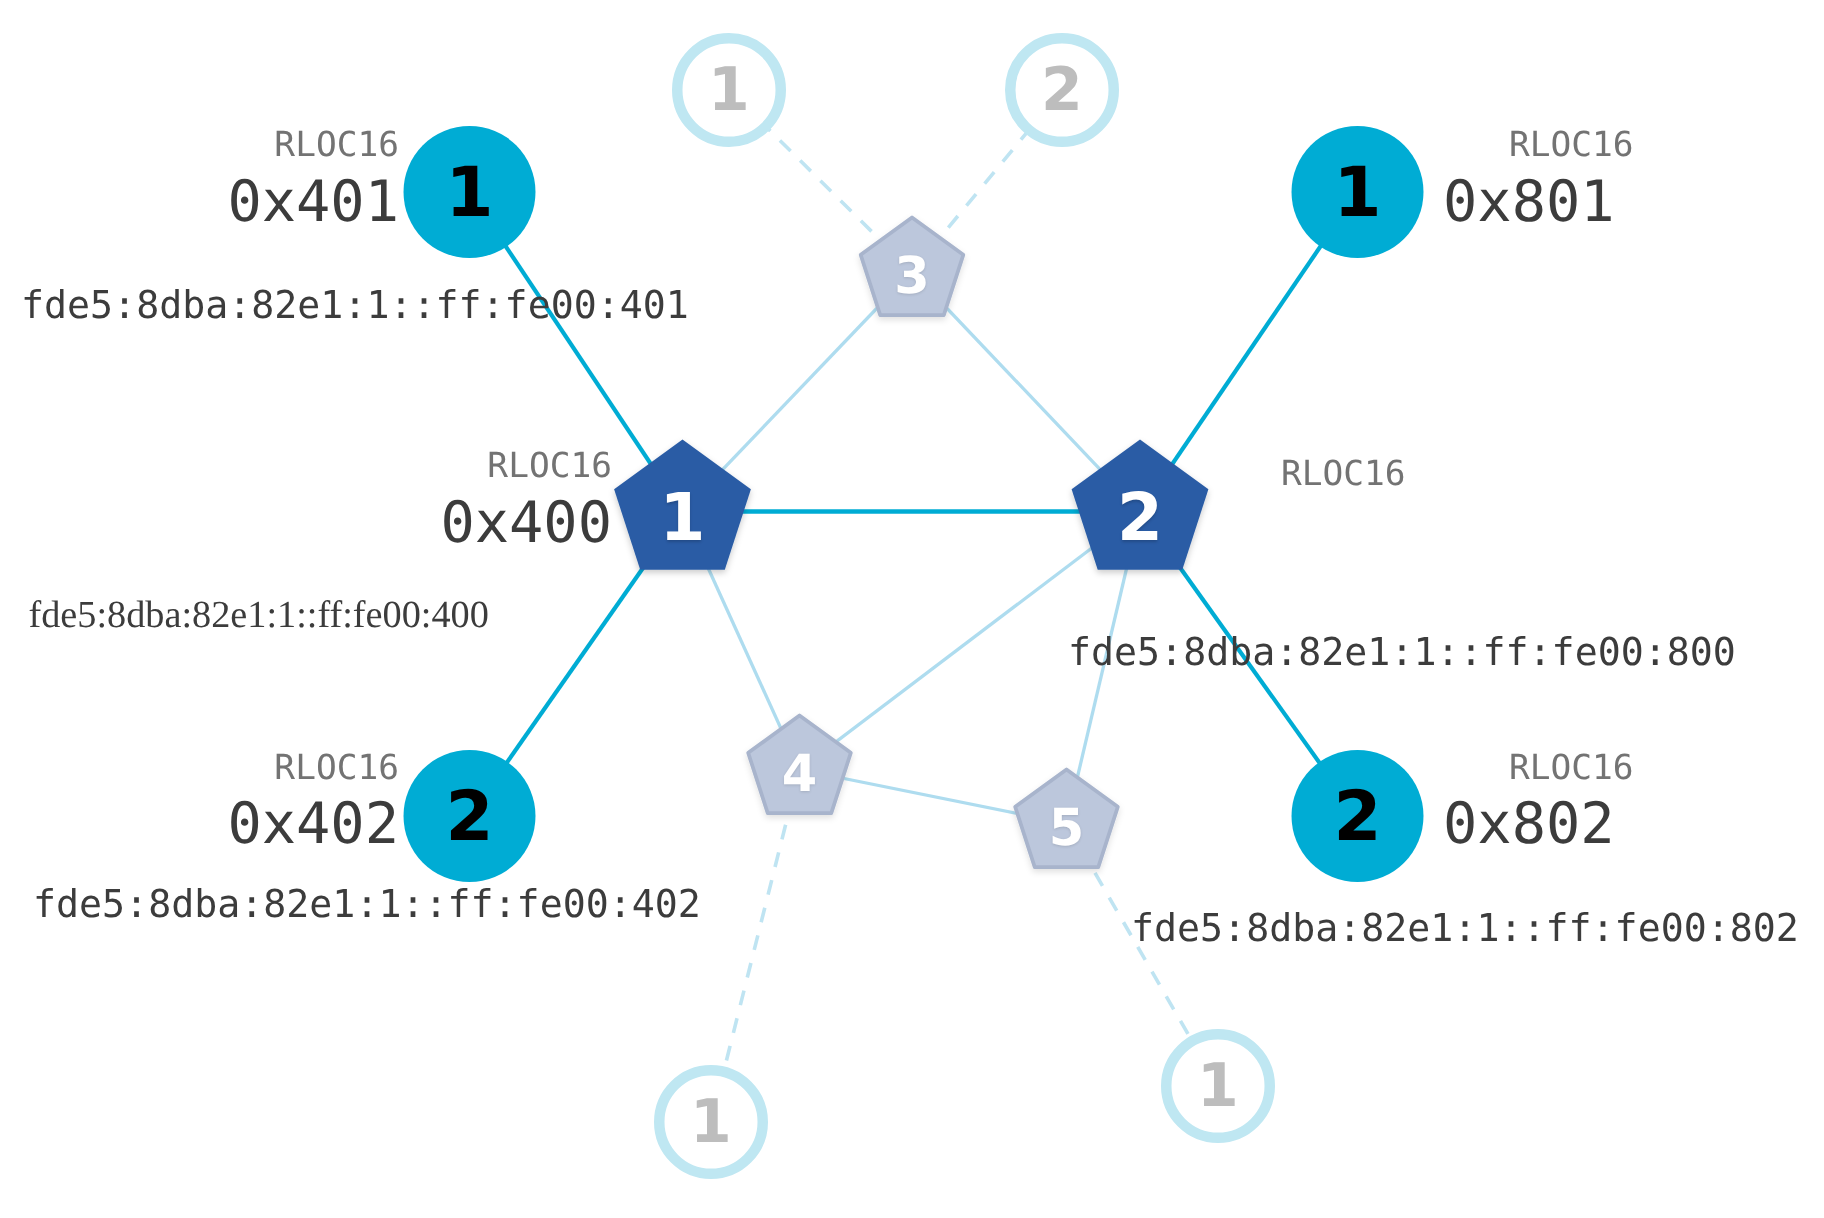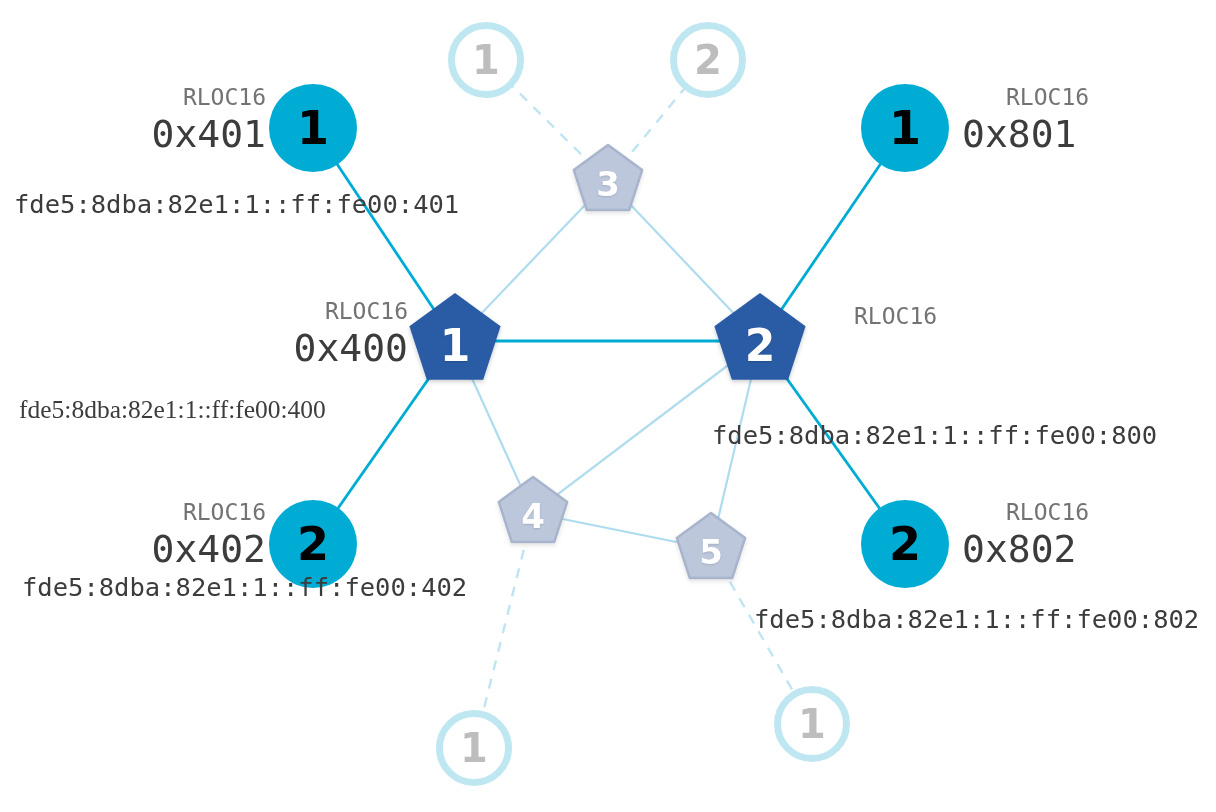--- a/index.html
+++ b/index.html
@@ -247,21 +247,21 @@
 
   <div class="rloc-block left-align" style="left:810px; top:305px; width:280px;">
     <div class="rloc-cap">RLOC16</div>
   </div>
   <div class="ipv6" style="left:712px; top:397px;margin-top:26px;">fde5:8dba:82e1:1::ff:fe00:800</div>
 
   <div class="rloc-block right-align" style="left:0px; top:501px; width:266px;">
     <div class="rloc-cap">RLOC16</div>
     <div class="rloc-val">0x402</div>
   </div>
-  <div class="ipv6" style="left:22px; top:575px;">fde5:8dba:82e1:1::ff:fe00:402</div>
+  <div class="ipv6" style="left:22px; top:591px;">fde5:8dba:82e1:1::ff:fe00:402</div>
 
   <div class="rloc-block left-align" style="left:962px; top:501px; width:260px;">
     <div class="rloc-cap">RLOC16</div>
     <div class="rloc-val">0x802</div>
   </div>
   <div class="ipv6" style="left:714px; top:607px;margin-left:40px;">fde5:8dba:82e1:1::ff:fe00:802</div>
 
 </div>
 
 </body></html>

